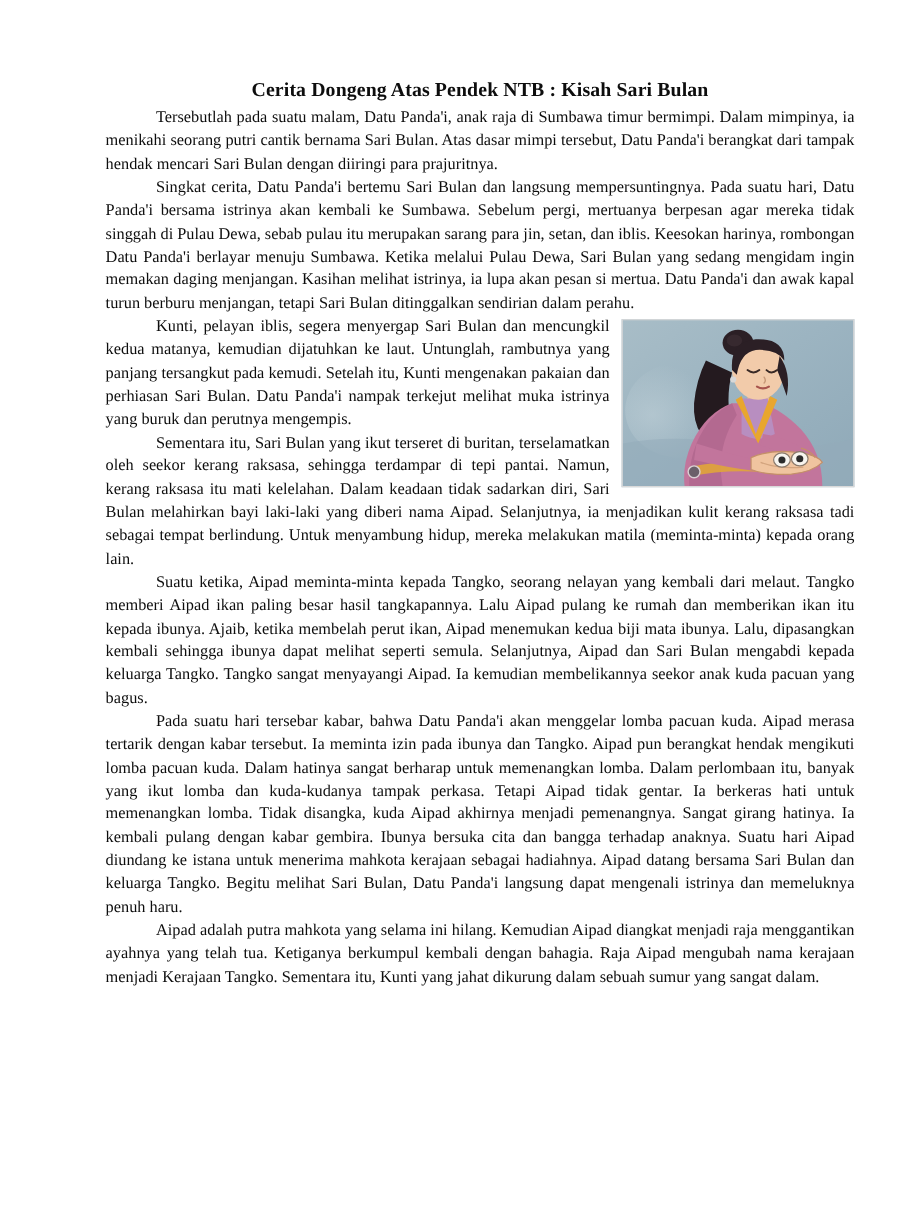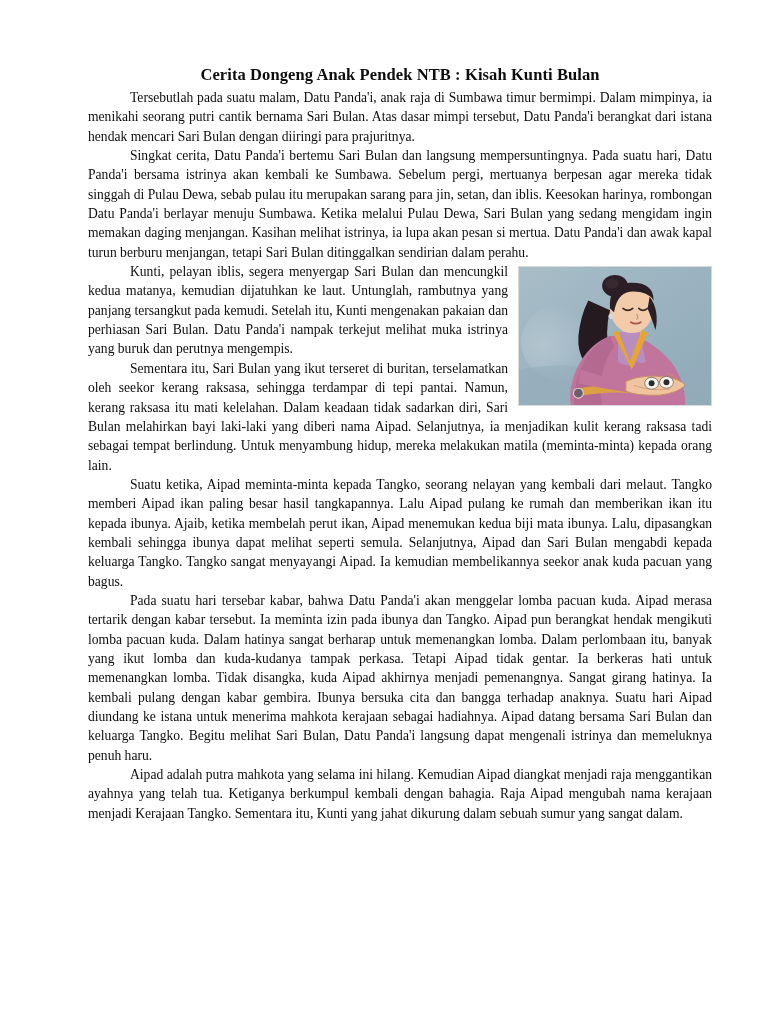--- a/index.html
+++ b/index.html
@@ -59,25 +59,25 @@
     overflow: hidden;
   }
   #illustration svg { display: block; width: 100%; height: 100%; }
   .clearfix::after { content: ""; display: block; clear: both; }
 </style>
 </head>
 <body>
 
 <div id="page">
 
-  <h1 id="doc-title">Cerita Dongeng Anak Pendek  NTB : Kisah Kunti Bulan</h1>
+  <h1 id="doc-title">Cerita Dongeng Atas Pendek  NTB : Kisah Sari Bulan</h1>
 
   <div id="body-col">
 
-    <p class="para">Tersebutlah pada suatu malam, Datu Panda'i, anak raja di Sumbawa timur bermimpi. Dalam mimpinya, ia menikahi seorang putri cantik bernama Sari Bulan. Atas dasar mimpi tersebut, Datu Panda'i berangkat dari istana hendak mencari Sari Bulan dengan diiringi para prajuritnya.</p>
+    <p class="para">Tersebutlah pada suatu malam, Datu Panda'i, anak raja di Sumbawa timur bermimpi. Dalam mimpinya, ia menikahi seorang putri cantik bernama Sari Bulan. Atas dasar mimpi tersebut, Datu Panda'i berangkat dari tampak hendak mencari Sari Bulan dengan diiringi para prajuritnya.</p>
 
     <p class="para">Singkat cerita, Datu Panda'i bertemu Sari Bulan dan langsung mempersuntingnya. Pada suatu hari, Datu Panda'i bersama istrinya akan kembali ke Sumbawa. Sebelum pergi, mertuanya berpesan agar mereka tidak singgah di Pulau Dewa, sebab pulau itu merupakan sarang para jin, setan, dan iblis. Keesokan harinya, rombongan Datu Panda'i berlayar menuju Sumbawa. Ketika melalui Pulau Dewa, Sari Bulan yang sedang mengidam ingin memakan daging menjangan. Kasihan melihat istrinya, ia lupa akan pesan si mertua. Datu Panda'i dan awak kapal turun berburu menjangan, tetapi Sari Bulan ditinggalkan sendirian dalam perahu.</p>
 
     <div id="illustration">
       <svg viewBox="0 0 194 140" preserveAspectRatio="none">
         <defs>
           <linearGradient id="bgGrad" x1="0" y1="0" x2="1" y2="1">
             <stop offset="0%" stop-color="#a8bdc7"></stop>
             <stop offset="45%" stop-color="#9cb4c1"></stop>
             <stop offset="100%" stop-color="#8fa9b8"></stop>

